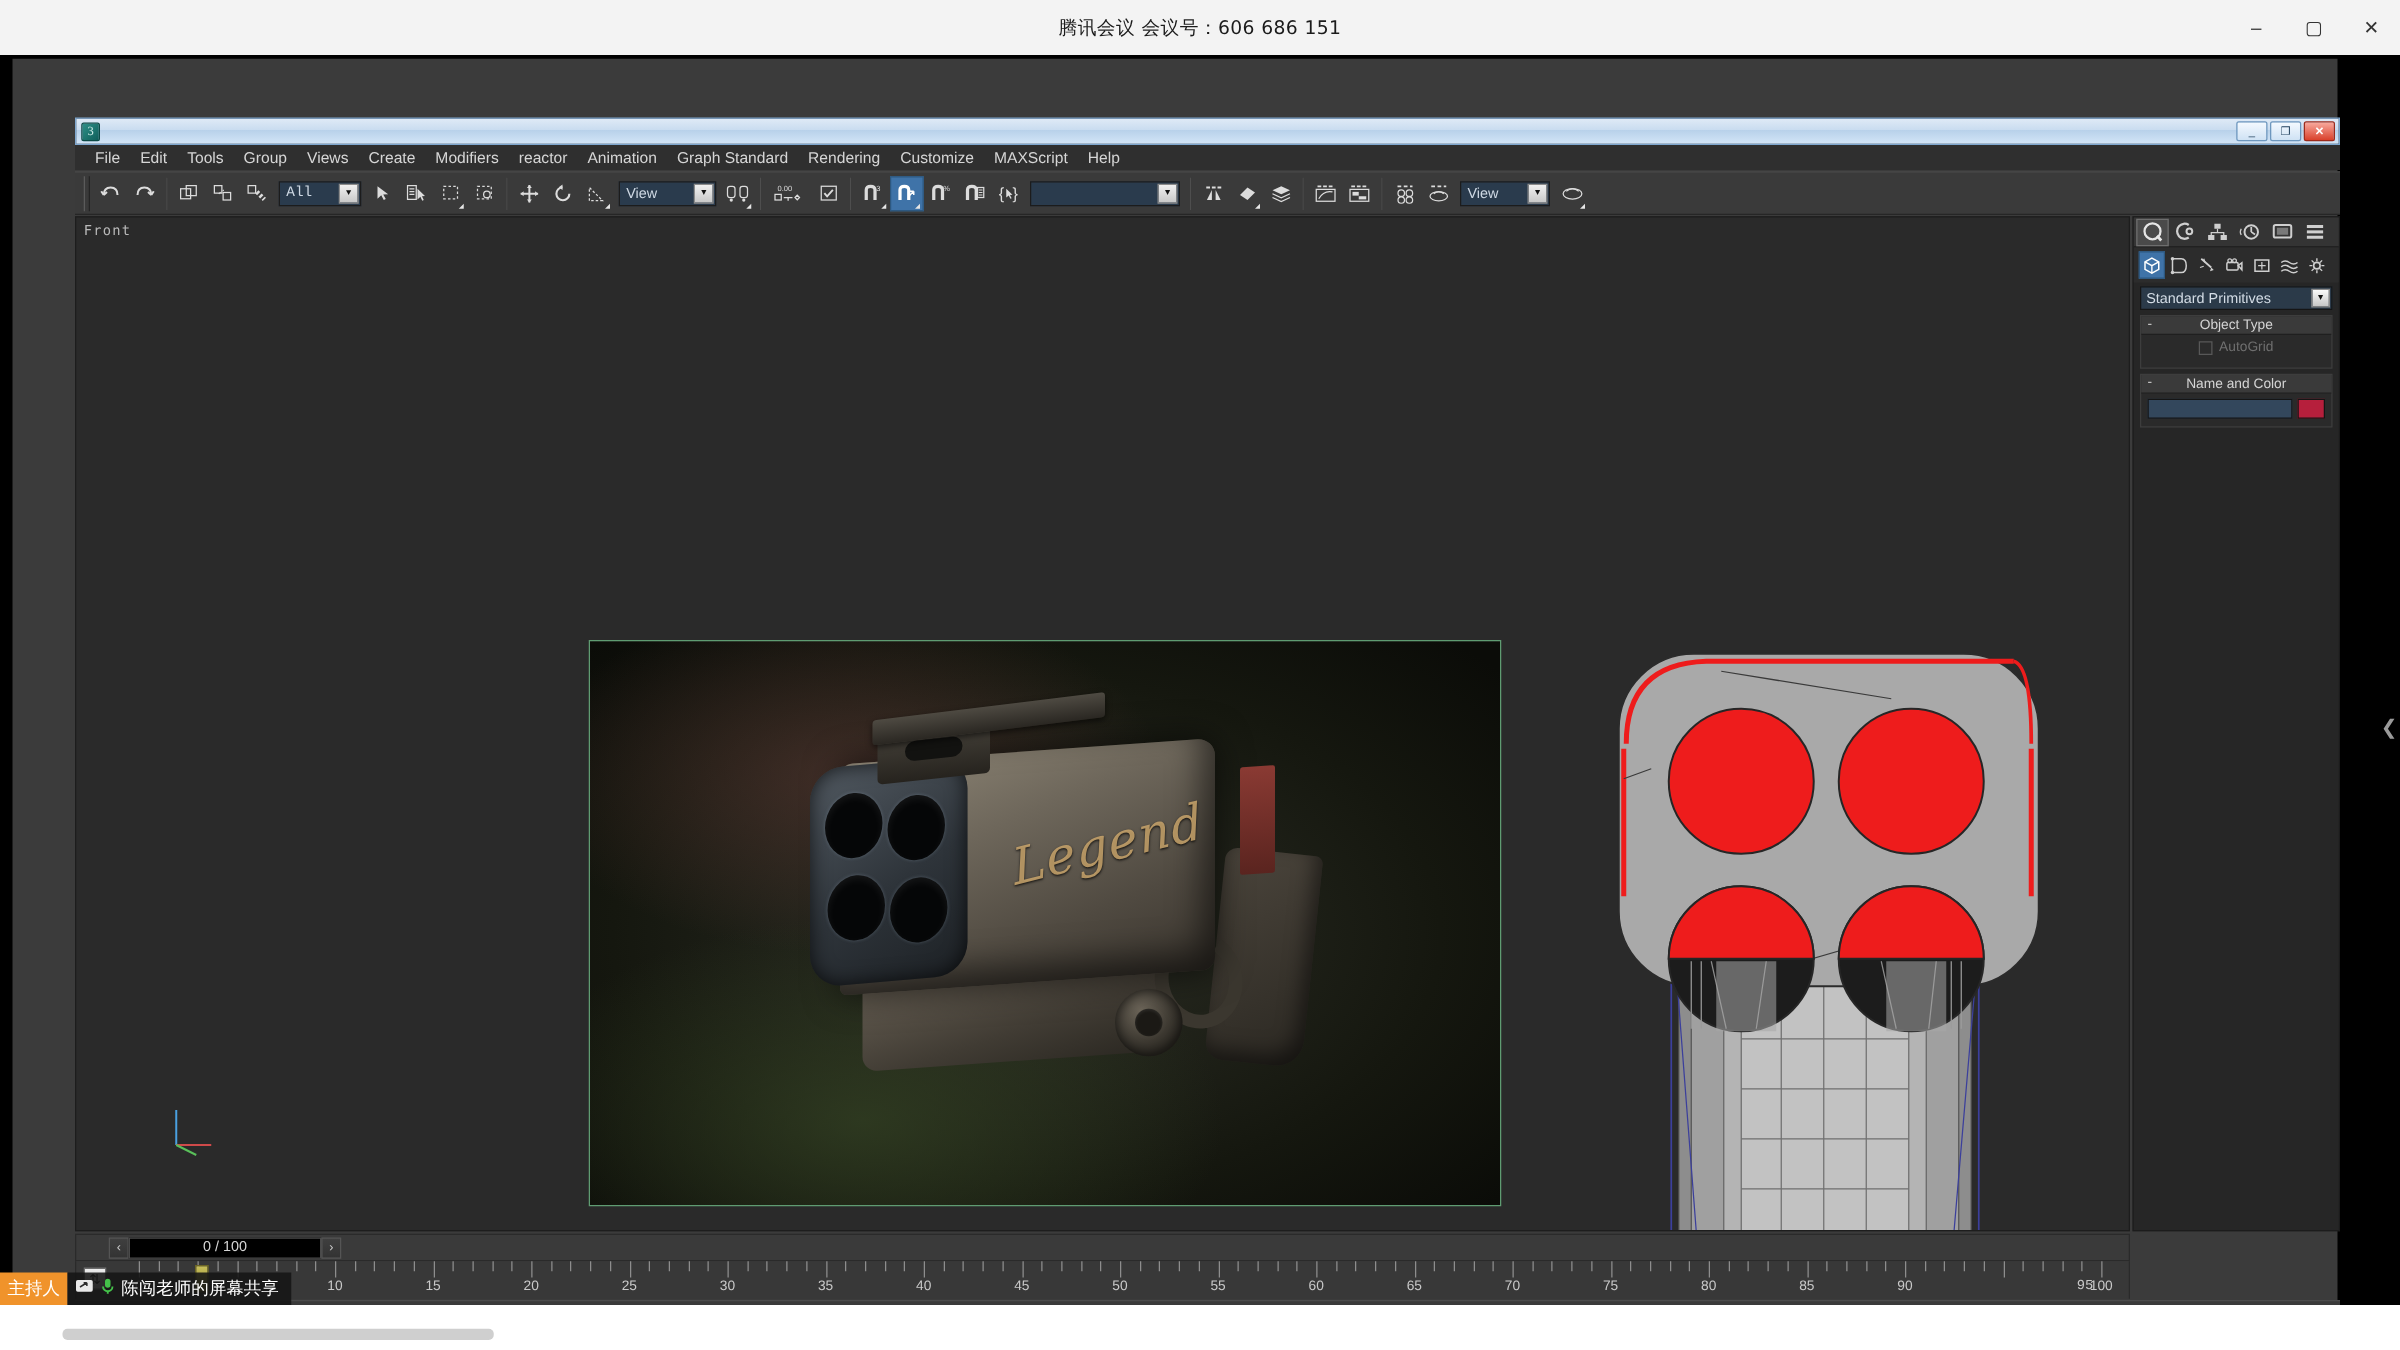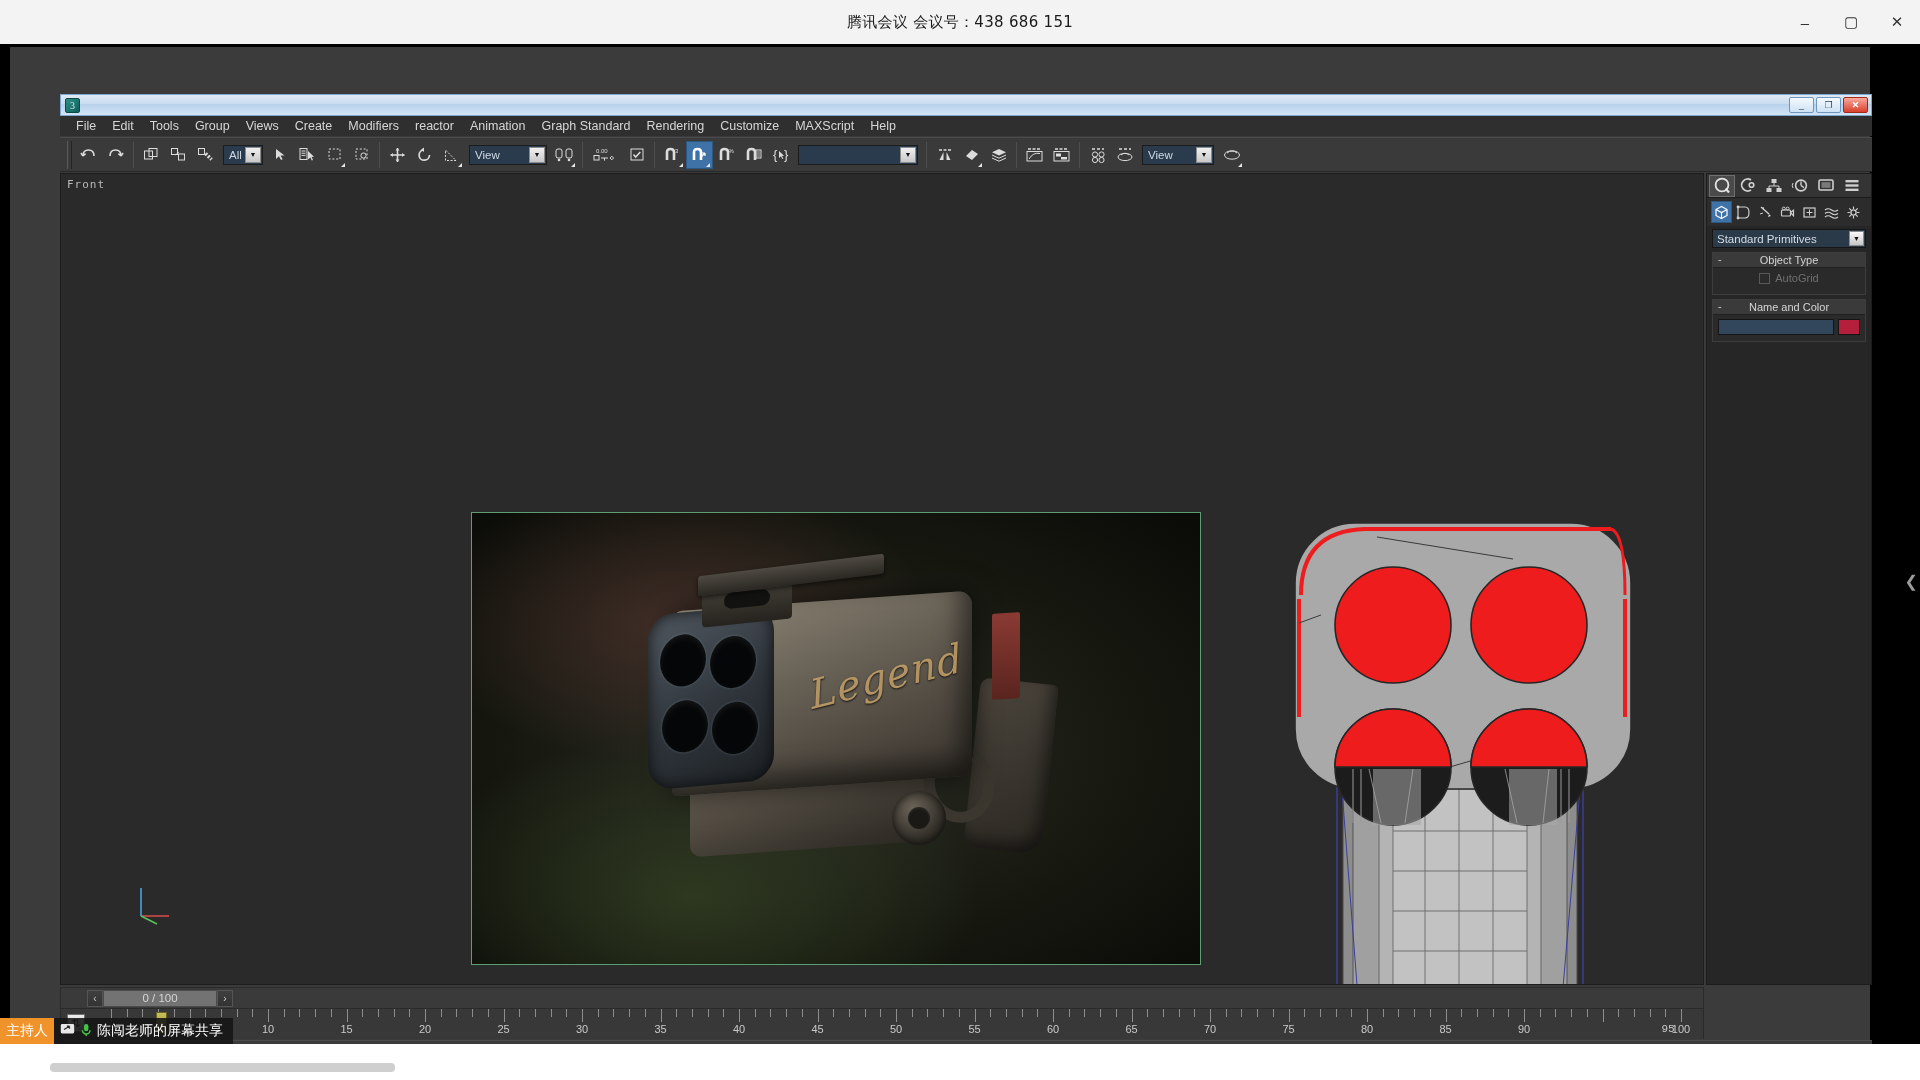--- a/index.html
+++ b/index.html
@@ -101,21 +101,21 @@
   .btn-grid{display:grid;grid-template-columns:1fr 1fr;gap:3px;}
   .obtn{height:15px;background:linear-gradient(to bottom,#3b3b3b,#303030);border:1px solid #545454;
     display:flex;align-items:center;justify-content:center;color:#cdcdcd;font-size:11px;}
   .nc-row{display:flex;align-items:center;gap:4px;}
   #nc-name{flex:1;height:16px;background:#33475c;border:1px solid #151515;}
   #nc-color{width:22px;height:16px;border:1px solid #151515;}
 
   
   #timeslider-row{position:absolute;left:50px;top:940px;width:1644px;height:22px;background:#3a3a3a;border:1px solid #2a2a2a;display:flex;align-items:center;}
   .tsbtn{width:16px;height:17px;background:linear-gradient(to bottom,#3f3f3f,#333);border:1px solid #555;color:#ccc;font-size:10px;display:flex;align-items:center;justify-content:center;}
-  #ts-field{width:114px;height:17px;background:#737373;border:1px solid #4a4a4a;color:#d5d5d5;font-size:11.5px;display:flex;align-items:center;justify-content:center;}
+  #ts-field{width:154px;height:17px;background:#000000;border:1px solid #4a4a4a;color:#d5d5d5;font-size:11.5px;display:flex;align-items:center;justify-content:center;}
   #ts-track{flex:1;height:20px;}
 
   
   #trackbar{position:absolute;left:50px;top:962px;width:1644px;height:30px;background:#383838;border-left:1px solid #2a2a2a;border-right:1px solid #2a2a2a;}
   #tb-openbtn{position:absolute;left:6px;top:5px;width:18px;height:18px;background:linear-gradient(to bottom,#ededed,#c9c9c9);border:1px solid #6f6f6f;display:flex;align-items:center;justify-content:center;color:#1a1a1a;font-size:11px;}
   #tb-ruler{position:absolute;left:32px;top:0;right:0;height:30px;}
   .tick{position:absolute;top:0;width:1px;background:#8d8d8d;}
   .ticklabel{position:absolute;top:14px;font-size:11px;color:#c9c9c9;transform:translateX(-50%);}
   #tb-key{position:absolute;left:95px;top:3px;width:11px;height:22px;background:linear-gradient(to bottom,#c9c05a,#8f8733);border:1px solid #6b6525;}
 
@@ -143,21 +143,21 @@
   #collapse-arrow{position:absolute;right:2px;top:528px;color:#9a9a9a;font-size:16px;z-index:40;}
   .white-strip{position:absolute;left:0;bottom:0;width:1920px;height:36px;background:#fff;}
   #bottom-scroll{position:absolute;left:50px;bottom:8px;width:345px;height:9px;background:#cfcfcf;border-radius:4px;}
 </style>
 </head>
 <body>
 
 <div id="tm-window">
 
   <div id="tm-titlebar">
-    <div id="tm-title">腾讯会议 会议号：438 686 151</div>
+    <div id="tm-title">腾讯会议 会议号：606 686 151</div>
     <div id="tm-winbtns">
       <div class="tm-wb">–</div>
       <div class="tm-wb">▢</div>
       <div class="tm-wb">✕</div>
     </div>
   </div>
 
   <div id="tm-stage">
 
     <div id="max-win">
@@ -218,21 +218,21 @@
               <path d="M5 8 l4-3" stroke="#dcdcdc" stroke-dasharray="2 2"></path>
             </svg>
         </div>
         <div class="tbtn">
           <svg width="17" height="15" viewBox="0 0 17 15">
               <rect x="1.5" y="1.5" width="6" height="6" stroke="#dcdcdc" fill="none"></rect>
               <path d="M8 7 l6 6 M9 6 l6 6" stroke="#dcdcdc" stroke-width="2.2" stroke-dasharray="2 1.6"></path>
             </svg>
         </div>
 
-        <div class="tbcombo" style="width:40px;margin:0 4px;">
+        <div class="tbcombo" style="width:66px;margin:0 4px;font-family:Liberation Mono, monospace;">
           <span>All</span>
           <span class="arw">▼</span>
         </div>
 
         <div class="tbtn">
           <svg width="15" height="15" viewBox="0 0 15 15">
               <path d="M3 2 L3 12 L6 9.2 L8 13 L9.6 12.2 L7.6 8.6 L11.5 8.4 Z" fill="#dcdcdc"></path>
             </svg>
         </div>
         <div class="tbtn">

